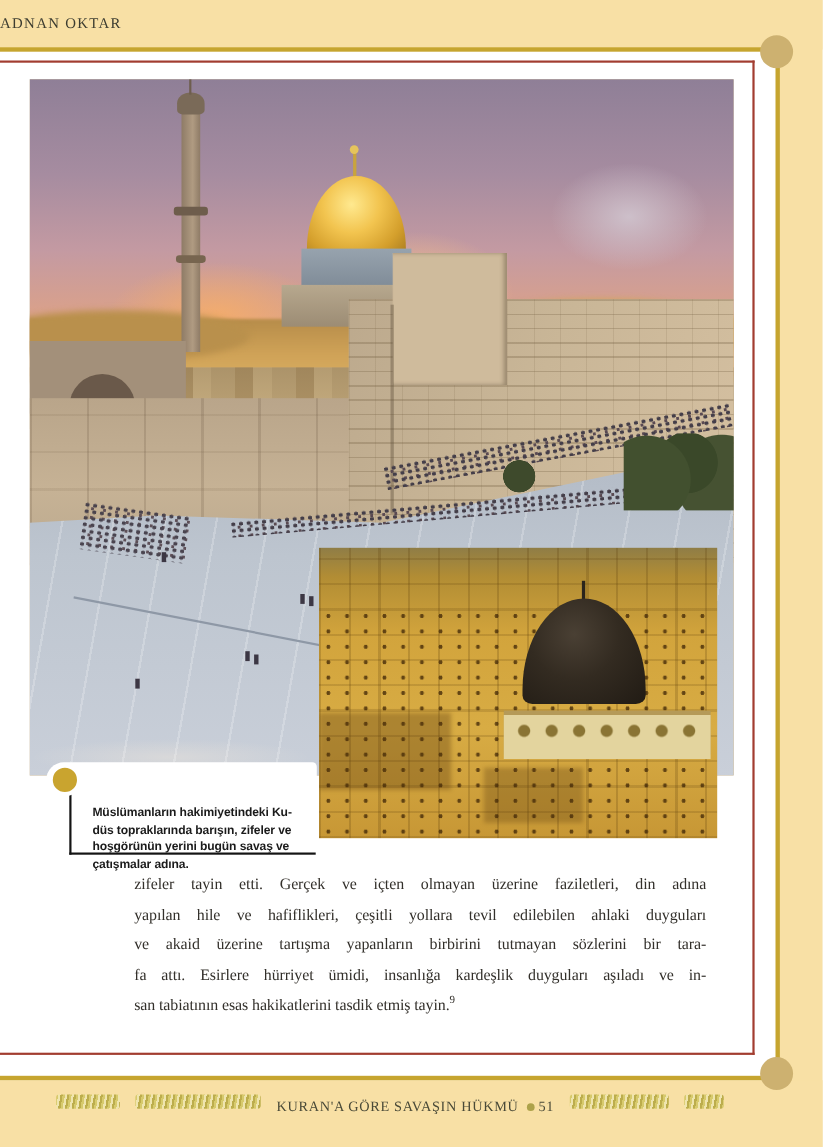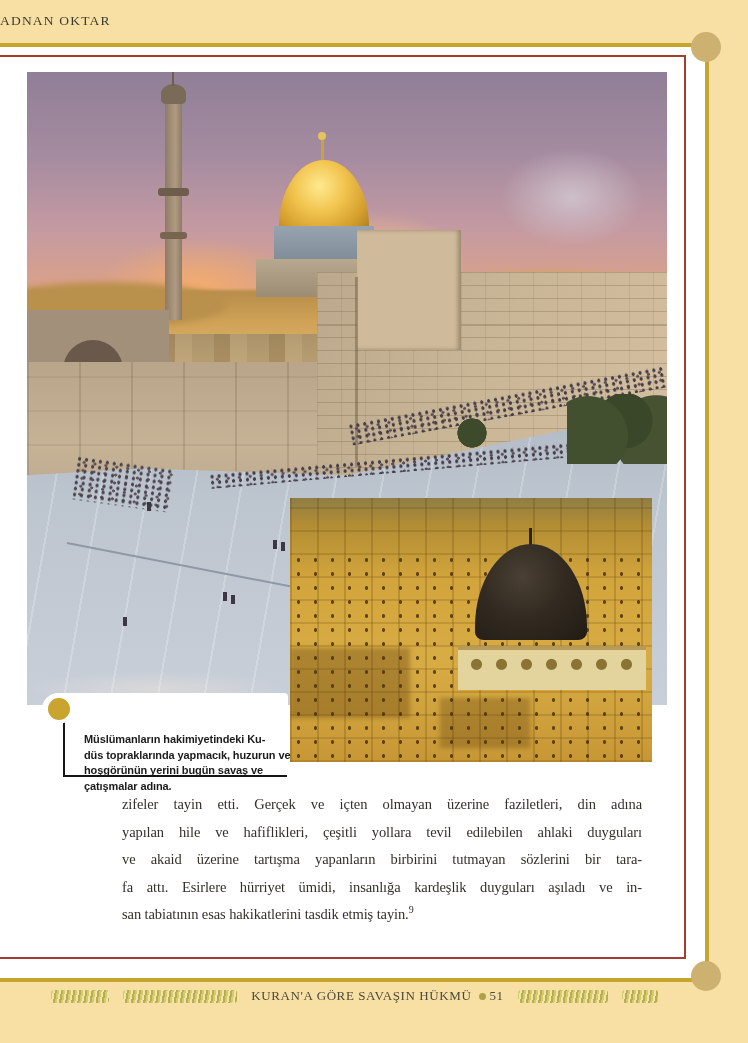--- a/index.html
+++ b/index.html
@@ -137,21 +137,21 @@
   .footnote-ref{font-size:10px;vertical-align:super;line-height:0;}
 
   
   .footer-row{position:absolute;left:0;top:988px;width:709px;display:flex;align-items:center;justify-content:center;gap:14px;}
   .chain{height:13px;border-radius:3px;filter:blur(.6px);opacity:.95;
     background:repeating-linear-gradient(100deg,#D6C96A 0 2px,#EFE6B0 2px 4px,#B9AB48 4px 6px);}
   .chain.c1{width:58px;}
   .chain.c2{width:114px;}
   .chain.c3{width:90px;}
   .chain.c4{width:36px;}
-  .footer-text{display:flex;align-items:center;font-size:13px;letter-spacing:.6px;color:#4A4A38;white-space:nowrap;}
+  .footer-text{display:flex;align-items:center;font-size:13px;letter-spacing:.6px;color:#4A4A38;white-space:nowrap;margin-top:10px;}
   .footer-bullet{display:inline-block;width:7px;height:7px;border-radius:50%;background:#ADA24A;margin:0 3px 0 8px;}
 </style>
 </head>
 <body>
 
 <div class="page">
 
   <div class="band-top"></div>
   <div class="band-right"></div>
   <div class="band-bottom"></div>
@@ -212,21 +212,21 @@
     <div class="inset-dome"></div>
     <div class="inset-arcade"></div>
     <div class="inset-arches"></div>
   </div>
 
   <div class="caption-box"></div>
   <div class="caption-lline"></div>
   <div class="caption-circle"></div>
   <div class="caption-text">
     <div>Müslümanların hakimiyetindeki Ku-</div>
-    <div>düs topraklarında yapmacık, huzurun ve</div>
+    <div>düs topraklarında barışın, zifeler ve</div>
     <div>hoşgörünün yerini bugün savaş ve</div>
     <div>çatışmalar adına.</div>
   </div>
 
   <div class="body-text">
     <div class="body-line">zifeler tayin etti. Gerçek ve içten olmayan üzerine faziletleri, din adına</div>
     <div class="body-line">yapılan hile ve hafiflikleri, çeşitli yollara tevil edilebilen ahlaki duyguları</div>
     <div class="body-line">ve akaid üzerine tartışma yapanların birbirini tutmayan sözlerini bir tara-</div>
     <div class="body-line">fa attı. Esirlere hürriyet ümidi, insanlığa kardeşlik duyguları aşıladı ve in-</div>
     <div class="body-line last"><span>san tabiatının esas hakikatlerini tasdik etmiş tayin.</span><sup class="footnote-ref">9</sup></div>

